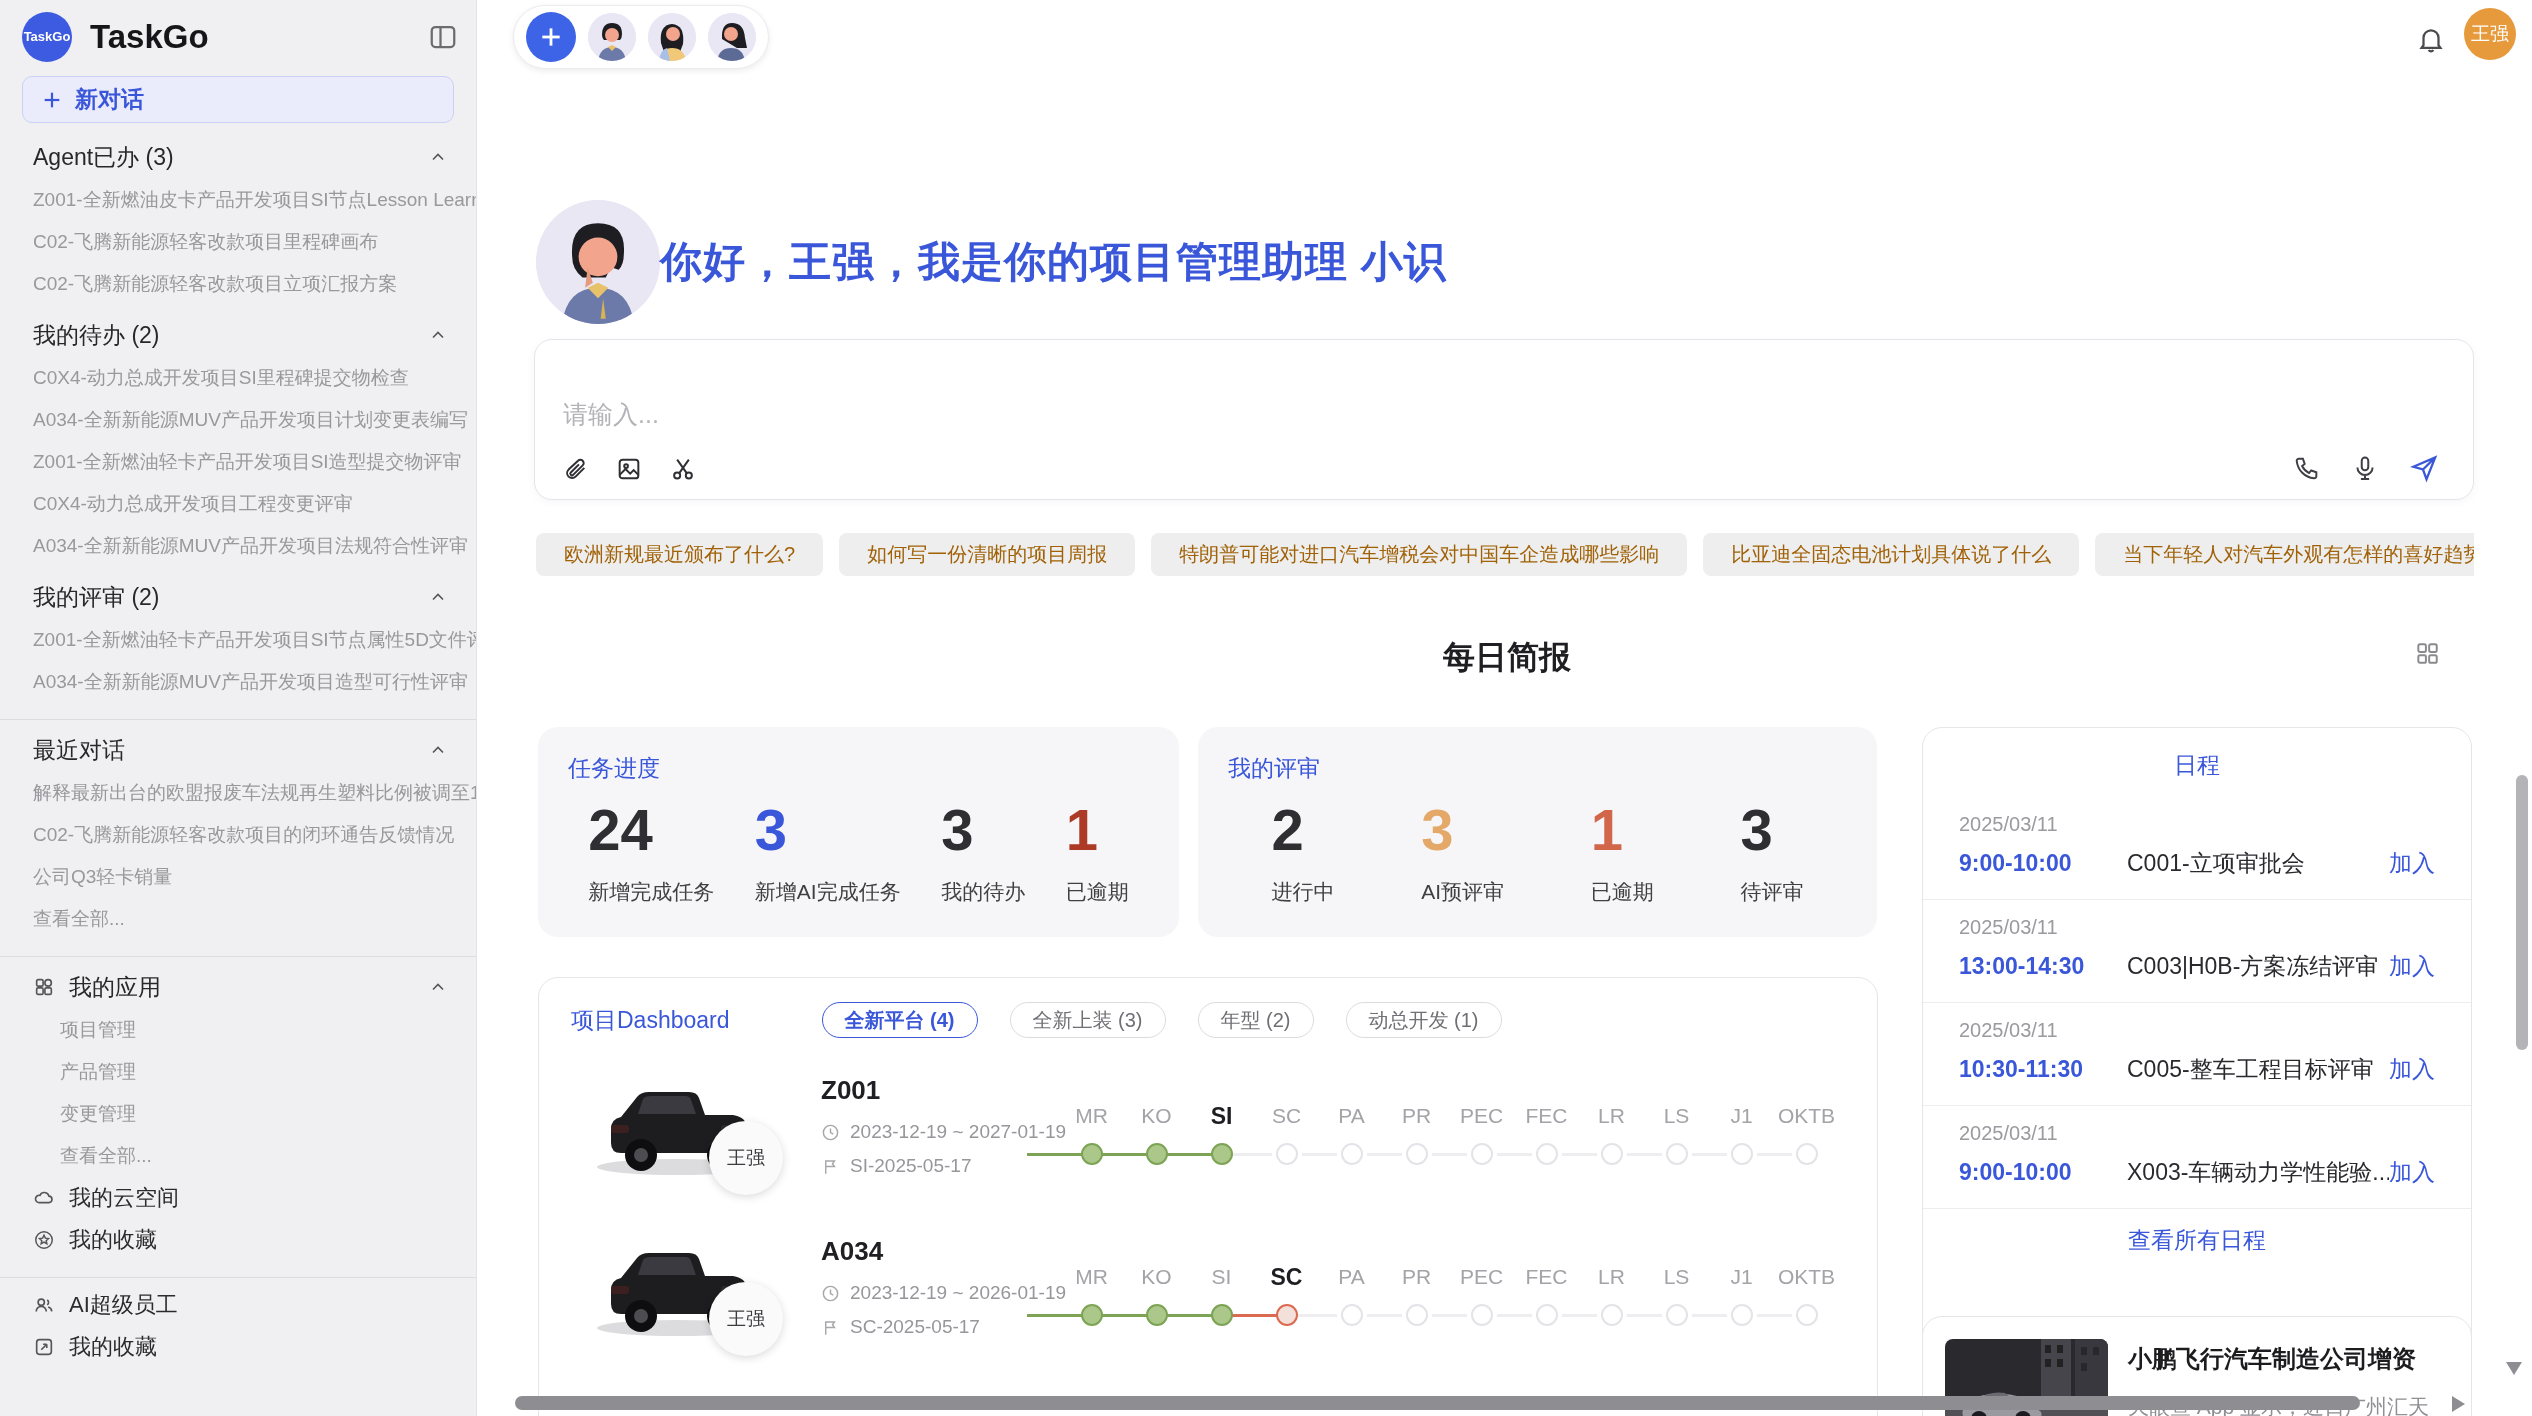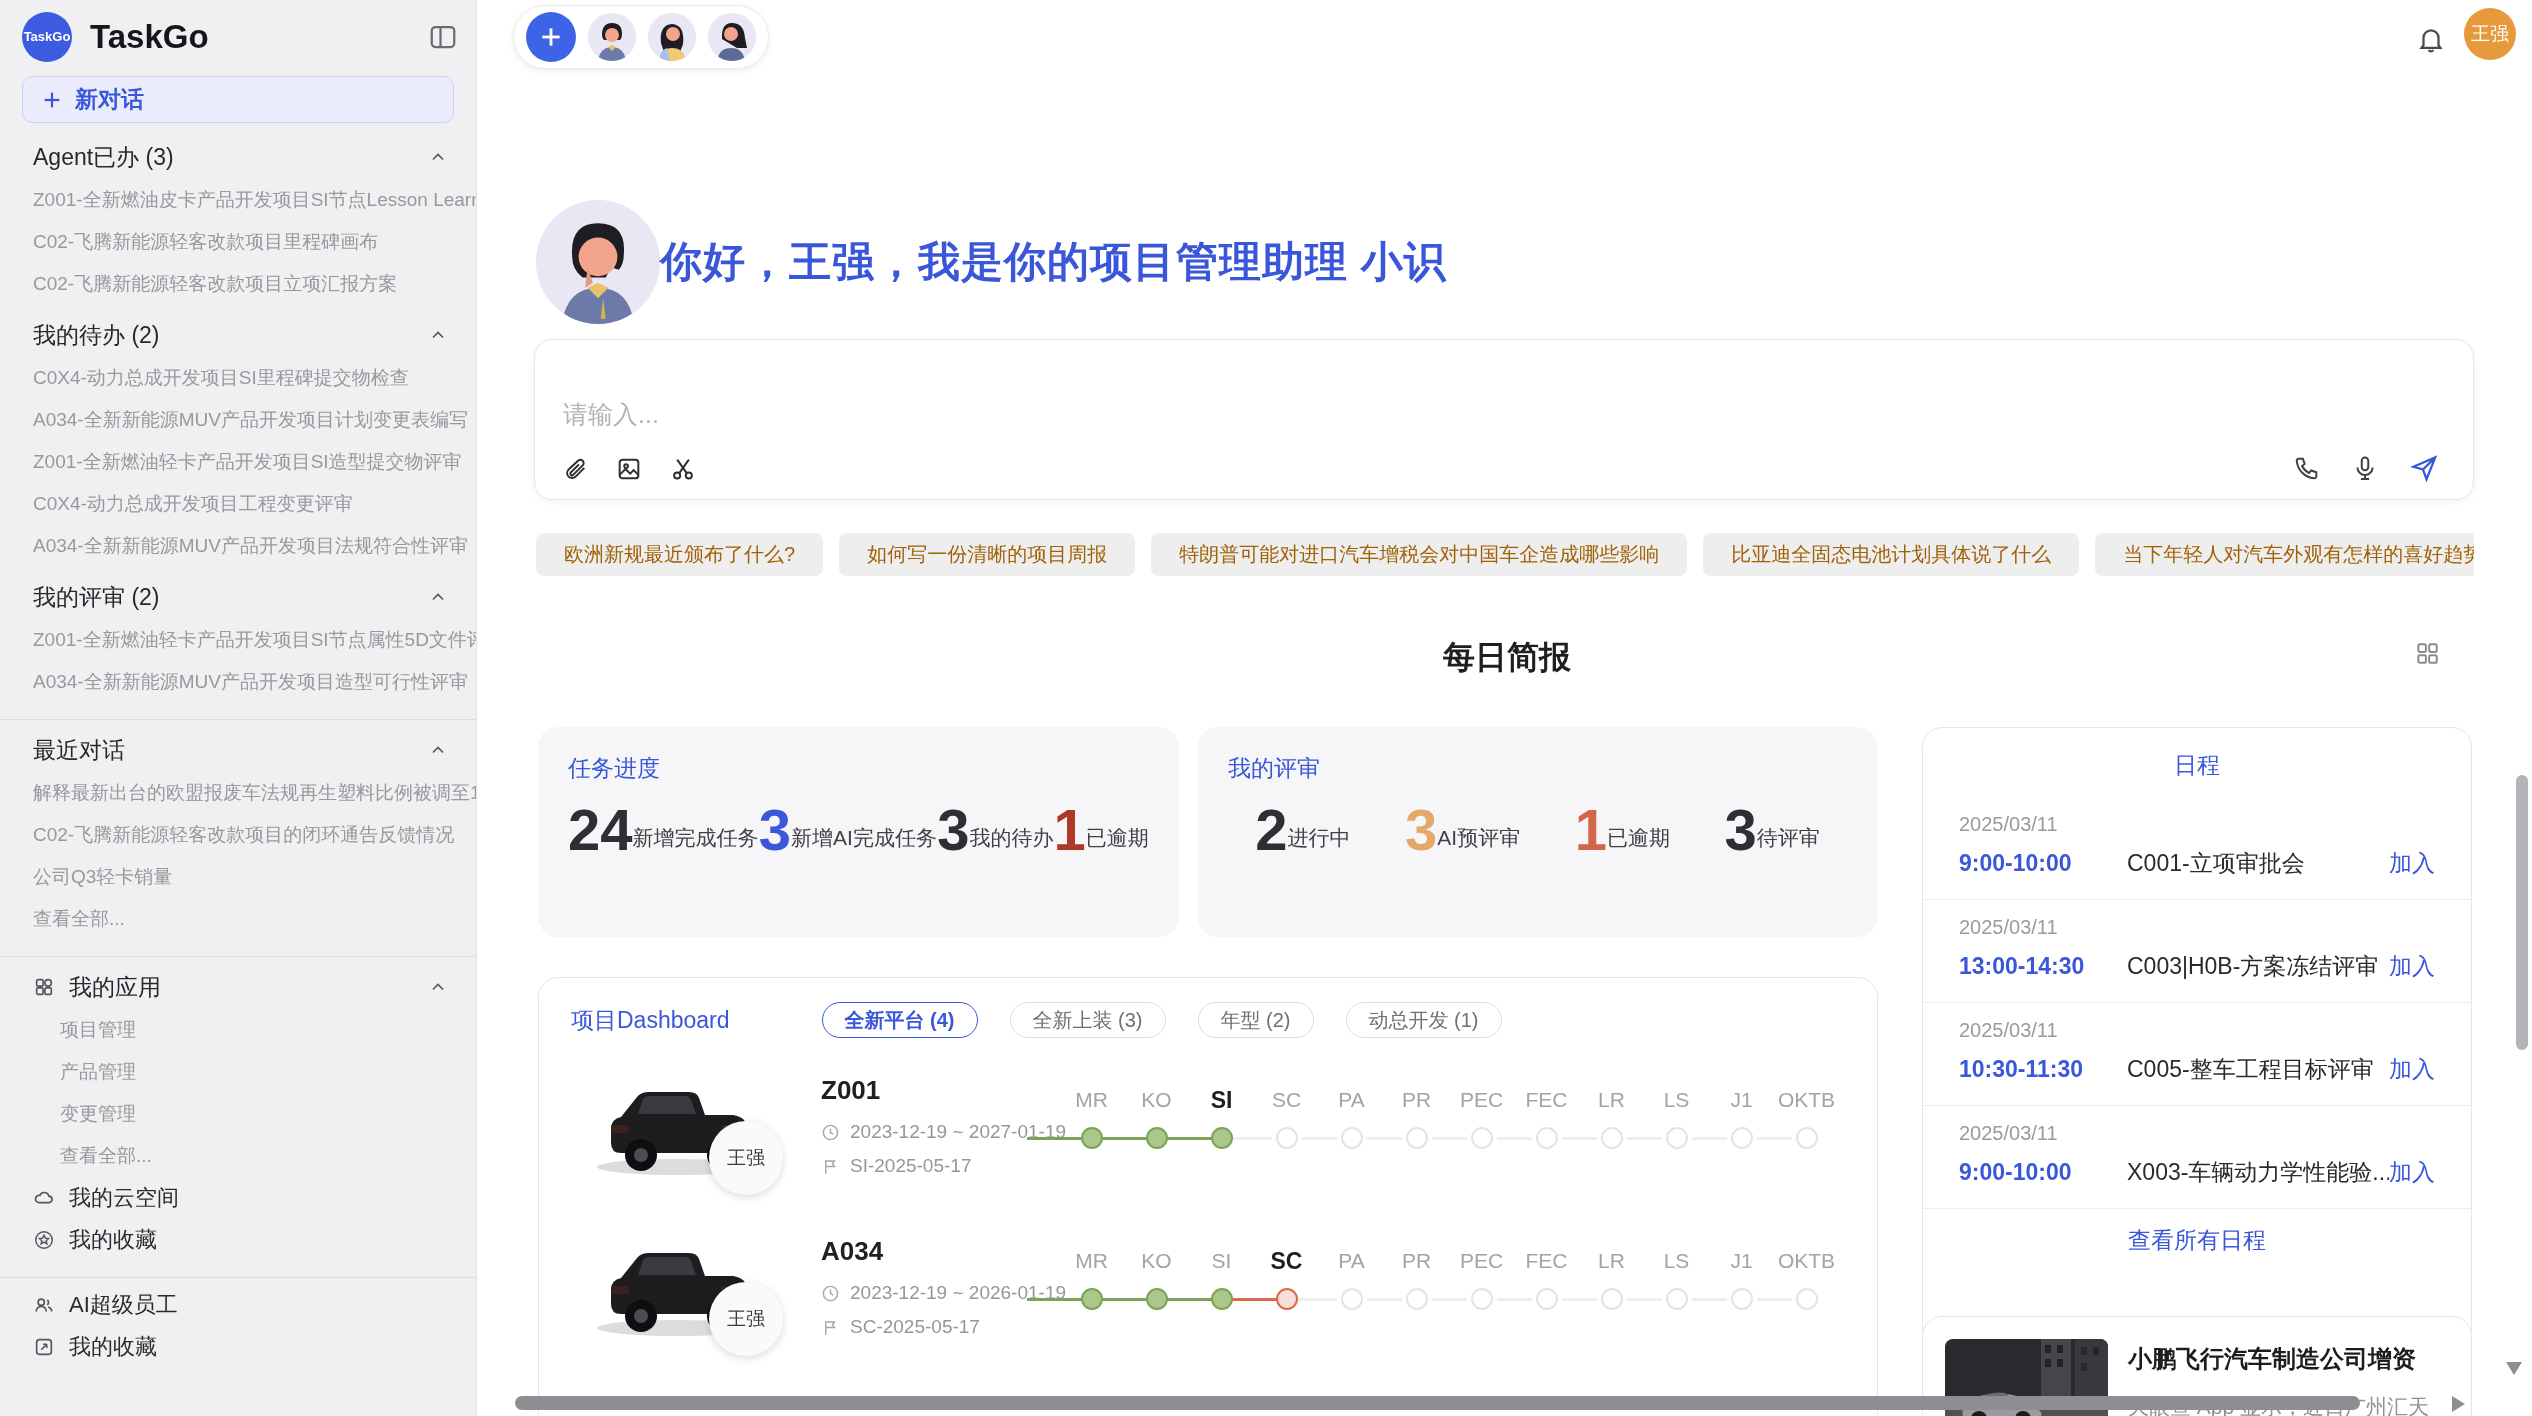--- a/index.html
+++ b/index.html
@@ -47,40 +47,40 @@
   
   .chips{position:absolute;left:58px;top:533px;width:1938px;display:flex;gap:16px;overflow:hidden;}
   .chip{flex:none;height:43px;line-height:43px;background:#eeeeef;border-radius:8px;padding:0 28px;
         font-size:20px;color:#a16207;cursor:pointer;white-space:nowrap;}
   
   .brief-title{position:absolute;left:60px;top:636px;width:1938px;text-align:center;font-size:32px;font-weight:700;color:#1f1f23;}
   .layout-icon{position:absolute;right:92px;top:640px;cursor:pointer;}
   .stat-card{position:absolute;top:727px;height:210px;background:#f6f6f8;border-radius:20px;box-sizing:border-box;padding:26px 30px;}
   .stat-card .sc-title{font-size:23px;color:#3a57da;}
   .stat-row{display:flex;justify-content:space-around;margin-top:14px;}
-  .stat{display:flex;align-items:center;}
+  .stat{display:flex;flex-direction:column;}
   .stat-val{font-size:58px;font-weight:600;line-height:64px;}
   .stat-lab{font-size:21px;color:#3f3f44;margin-top:16px;}
   .tone-dark{color:#2f2f33;} .tone-blue{color:#3a57da;} .tone-red{color:#ad3a27;}
   .tone-amber{color:#e4a869;} .tone-salmon{color:#d2664a;}
   
   .dash{position:absolute;left:60px;top:977px;width:1340px;height:520px;background:#fff;border:1px solid #e6e6ea;
         border-radius:20px;box-sizing:border-box;}
   .dash-head{display:flex;align-items:center;padding:24px 30px 0 32px;gap:14px;}
   .dash-title{font-size:23px;color:#3a57da;margin-right:78px;}
   .fchip{height:36px;line-height:34px;border-radius:18px;border:1px solid #dcdce0;color:#6f6f74;font-size:20px;
          padding:0 22px;background:#fff;cursor:pointer;box-sizing:border-box;white-space:nowrap;}
   .fchip.active{border:1.5px solid #3a57da;color:#3a57da;font-weight:600;}
   .proj{position:absolute;left:0;width:100%;height:161px;}
   .proj-img{position:absolute;left:42px;top:4px;width:192px;height:112px;}
   .owner{position:absolute;left:170px;top:58px;width:74px;height:74px;border-radius:50%;background:#fafafa;
          box-shadow:0 2px 8px rgba(0,0,0,.15);display:flex;align-items:center;justify-content:center;font-size:19px;color:#3c3c40;}
   .p-code{position:absolute;left:282px;top:12px;font-size:26px;font-weight:700;color:#202024;}
   .p-meta{position:absolute;left:282px;display:flex;align-items:center;gap:10px;font-size:19px;color:#96969b;}
-  .timeline{position:absolute;left:520px;top:24px;display:flex;}
+  .timeline{position:absolute;left:520px;top:40px;display:flex;}
   .ms-cell{width:65px;position:relative;display:flex;flex-direction:column;align-items:center;}
   .ms-label{font-size:21px;color:#a3a3a8;height:26px;line-height:26px;}
   .ms-label.active{color:#1e1e22;font-weight:700;font-size:23px;}
   .ms-dot{width:22px;height:22px;border-radius:50%;background:#fff;border:2px solid #e4e4e8;box-sizing:border-box;
           margin-top:14px;position:relative;z-index:2;}
   .ms-dot.todo{box-shadow:0 0 0 4px #fff;}
   .ms-dot.done{background:#abc78a;border-color:#7ca454;}
   .ms-dot.alert{background:#f3e0da;border-color:#dc6a50;}
   .ms-seg{position:absolute;left:-32.5px;width:66px;height:3px;top:50px;background:#eeeef1;z-index:1;}
   .ms-seg.done{background:#7ca454;} .ms-seg.alert{background:#dc6a50;}

